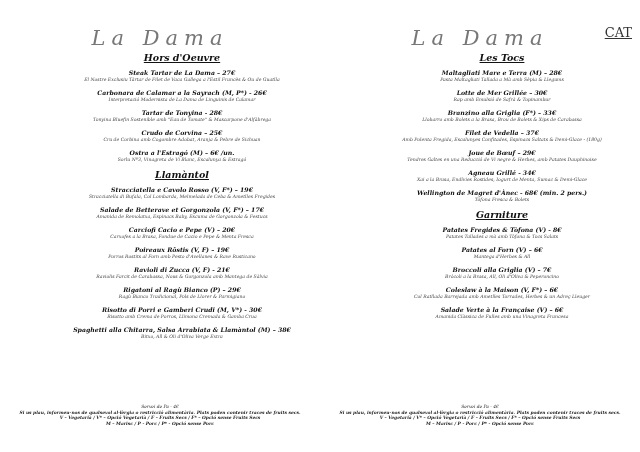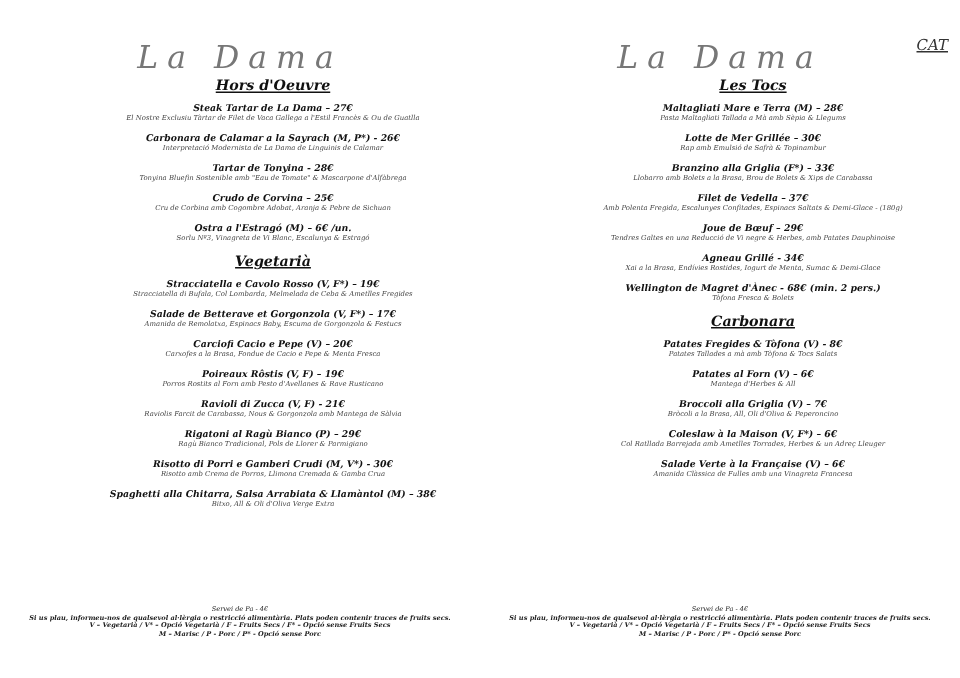--- a/index.html
+++ b/index.html
@@ -14,21 +14,21 @@
   }
   .page.left { left: 0; }
   .page.right { left: 320px; }
   .logo {
     position: absolute; top: 26px; left: 0; right: 0;
     font-family: "DejaVu Serif", serif; font-style: italic;
     font-size: 21px; color: #777; letter-spacing: 6px; font-weight: normal;
   }
   .cat-link {
     position: absolute; top: 25px; right: 8px;
-    font-size: 10px; color: #333; text-decoration: underline; font-style: italic;
+    font-size: 13px; color: #333; text-decoration: underline; 
     cursor: pointer;
   }
   .content { position: absolute; top: 52px; left: 12px; right: 0; padding-left: 32px; }
   .section-title {
     font-style: italic; font-weight: bold; text-decoration: underline;
     font-size: 9.5px; margin: 0 0 6px 0; color: #111;
   }
   .dish { margin-bottom: 6px; }
   .dish-name {
     font-style: italic; font-weight: bold; font-size: 6.2px; color: #111;
@@ -69,21 +69,21 @@
           <div class="dish-name">Crudo de Corvina – 25€</div>
           <div class="dish-desc">Cru de Corbina amb Cogombre Adobat, Aranja &amp; Pebre de Sichuan</div>
         </div>
       <div class="dish">
           <div class="dish-name">Ostra a l'Estragó (M) – 6€ /un.</div>
           <div class="dish-desc">Sorlu Nº3, Vinagreta de Vi Blanc, Escalunya &amp; Estragó</div>
         </div>
     </div>
 
     <div class="section">
-      <div class="section-title">Vegetarià</div>
+      <div class="section-title">Llamàntol</div>
       <div class="dish">
           <div class="dish-name">Stracciatella e Cavolo Rosso (V, F*) – 19€</div>
           <div class="dish-desc">Stracciatella di Bufala, Col Lombarda, Melmelada de Ceba &amp; Ametlles Fregides</div>
         </div>
       <div class="dish">
           <div class="dish-name">Salade de Betterave et Gorgonzola (V, F*) – 17€</div>
           <div class="dish-desc">Amanida de Remolatxa, Espinacs Baby, Escuma de Gorgonzola &amp; Festucs</div>
         </div>
       <div class="dish">
           <div class="dish-name">Carciofi Cacio e Pepe (V) – 20€</div>
@@ -154,21 +154,21 @@
           <div class="dish-name">Agneau Grillé - 34€</div>
           <div class="dish-desc">Xai a la Brasa, Endívies Rostides, Iogurt de Menta, Sumac &amp; Demi-Glace</div>
         </div>
       <div class="dish">
           <div class="dish-name">Wellington de Magret d'Ànec - 68€ (min. 2 pers.)</div>
           <div class="dish-desc">Tòfona Fresca &amp; Bolets</div>
         </div>
     </div>
 
     <div class="section">
-      <div class="section-title">Carbonara</div>
+      <div class="section-title">Garniture</div>
       <div class="dish">
           <div class="dish-name">Patates Fregides &amp; Tòfona (V) - 8€</div>
           <div class="dish-desc">Patates Tallades a mà amb Tòfona &amp; Tocs Salats</div>
         </div>
       <div class="dish">
           <div class="dish-name">Patates al Forn (V) – 6€</div>
           <div class="dish-desc">Mantega d'Herbes &amp; All</div>
         </div>
       <div class="dish">
           <div class="dish-name">Broccoli alla Griglia (V) – 7€</div>

